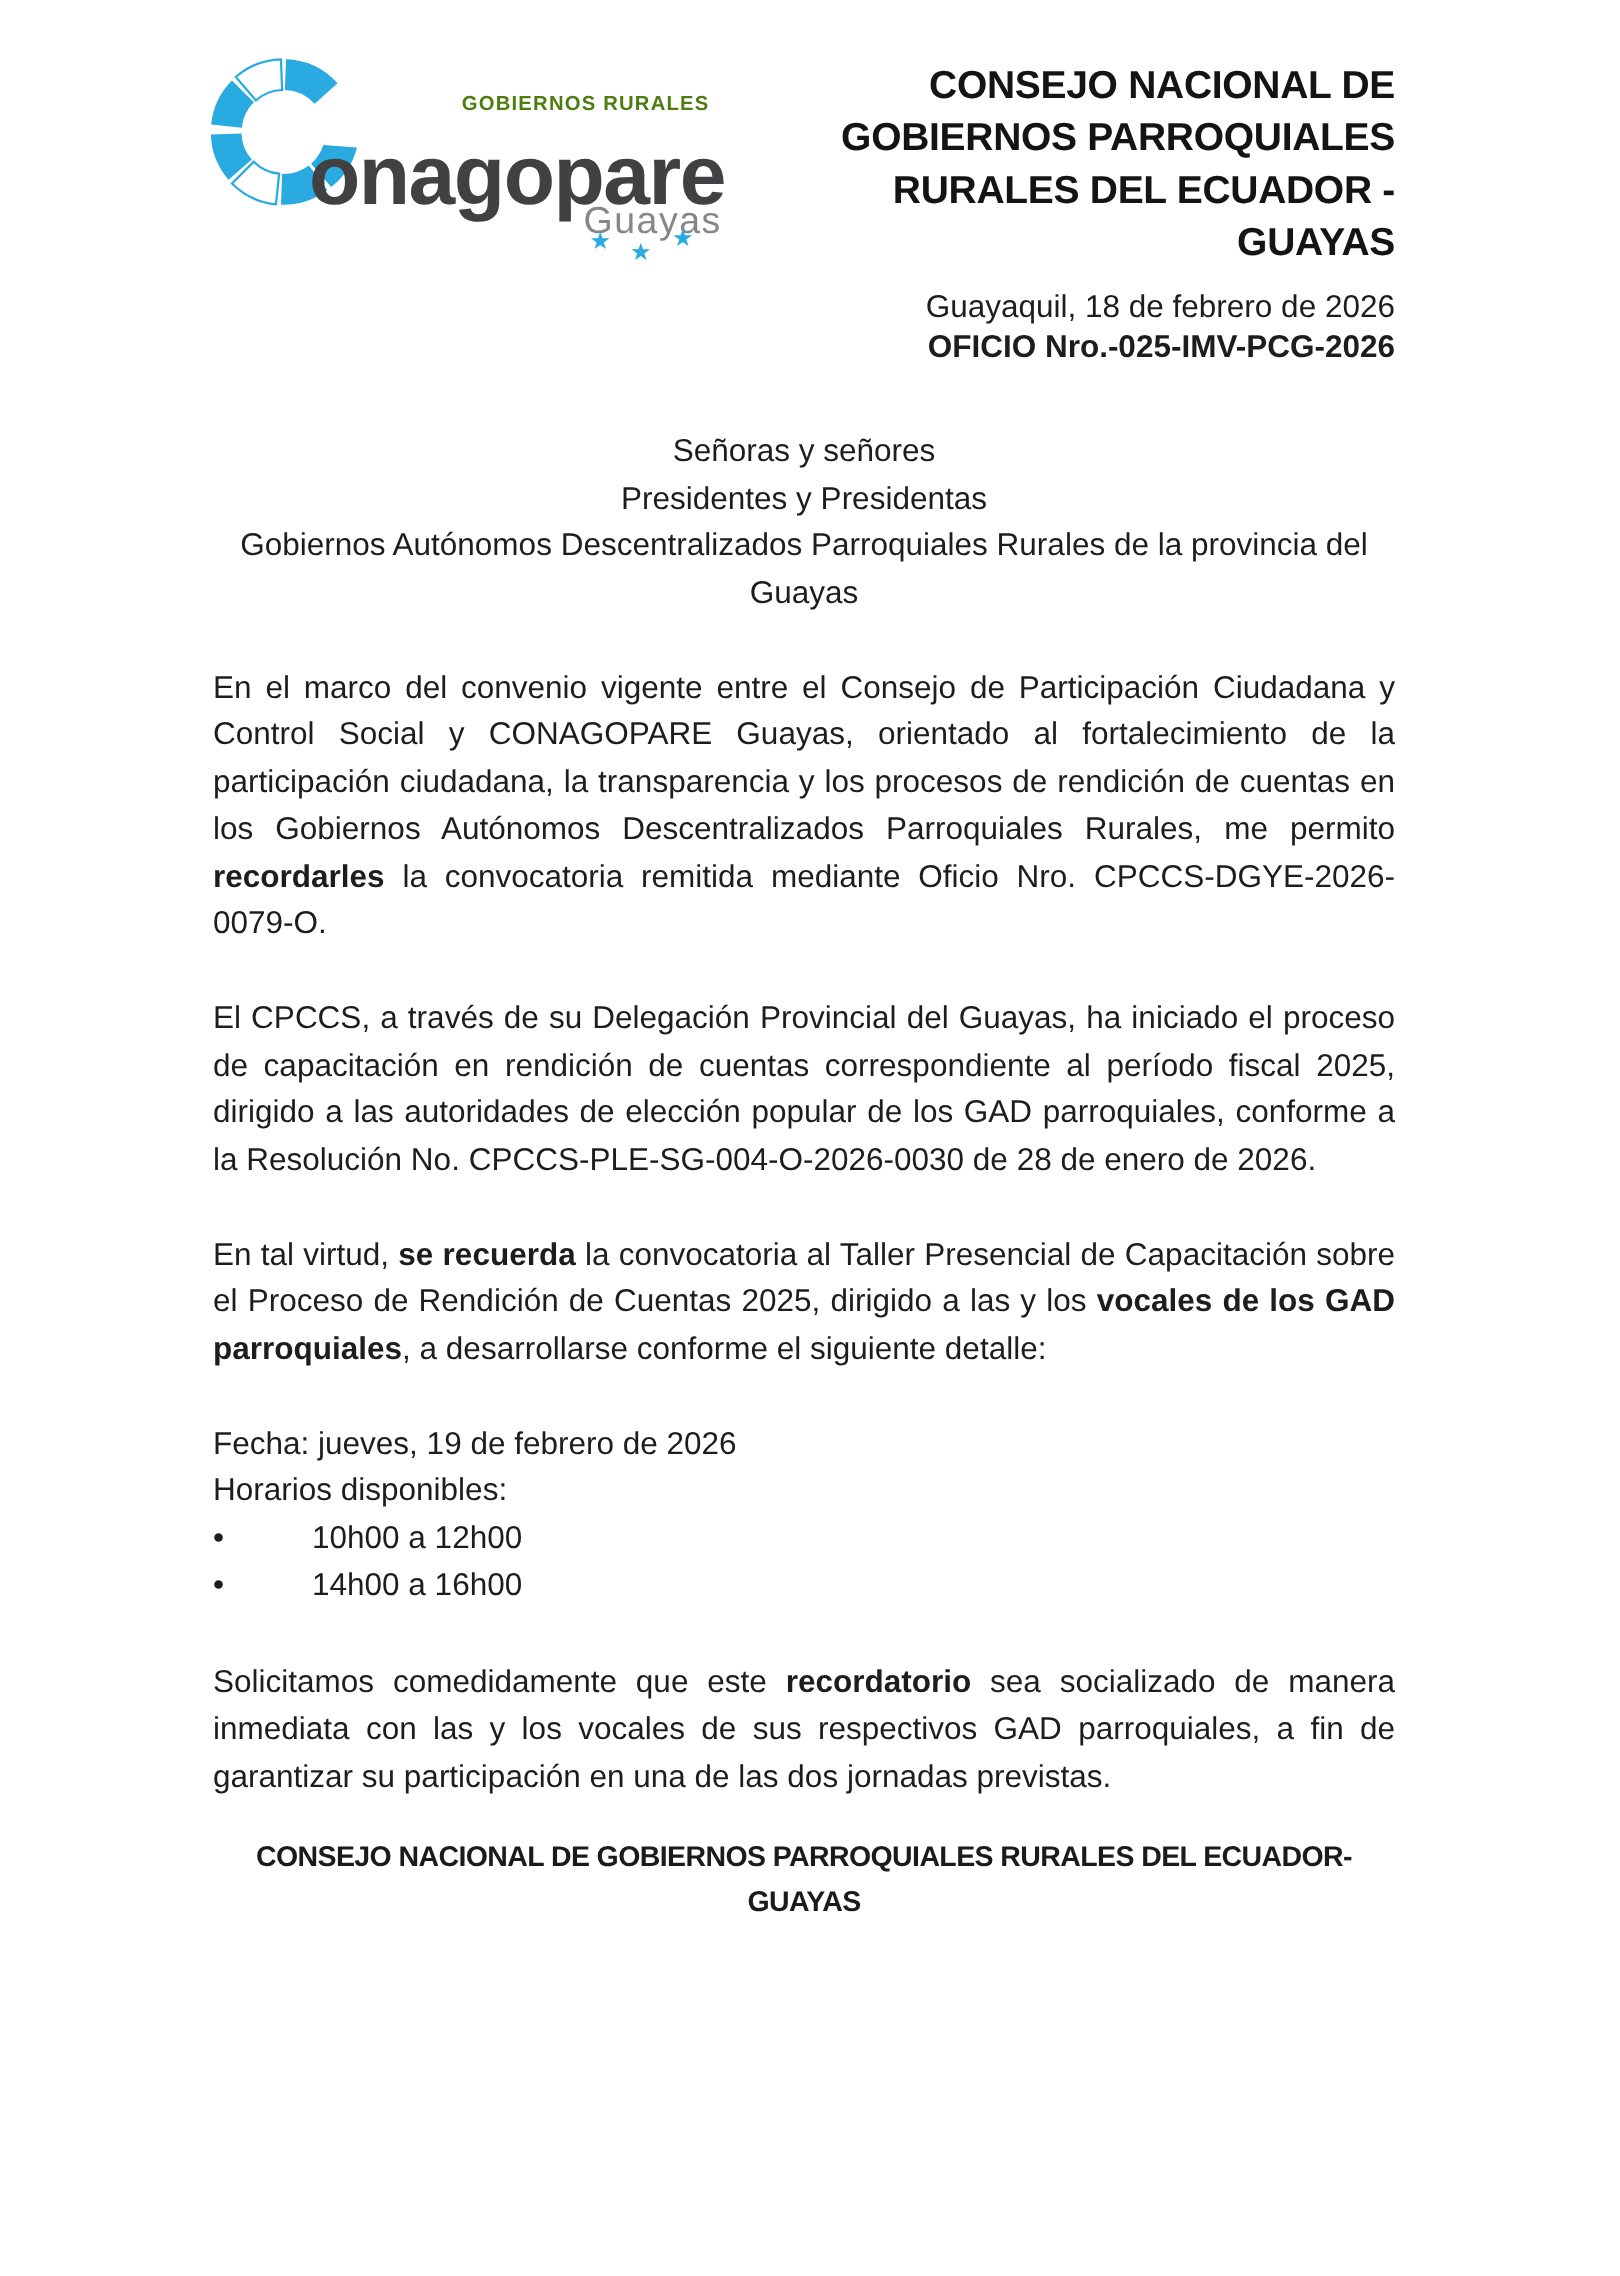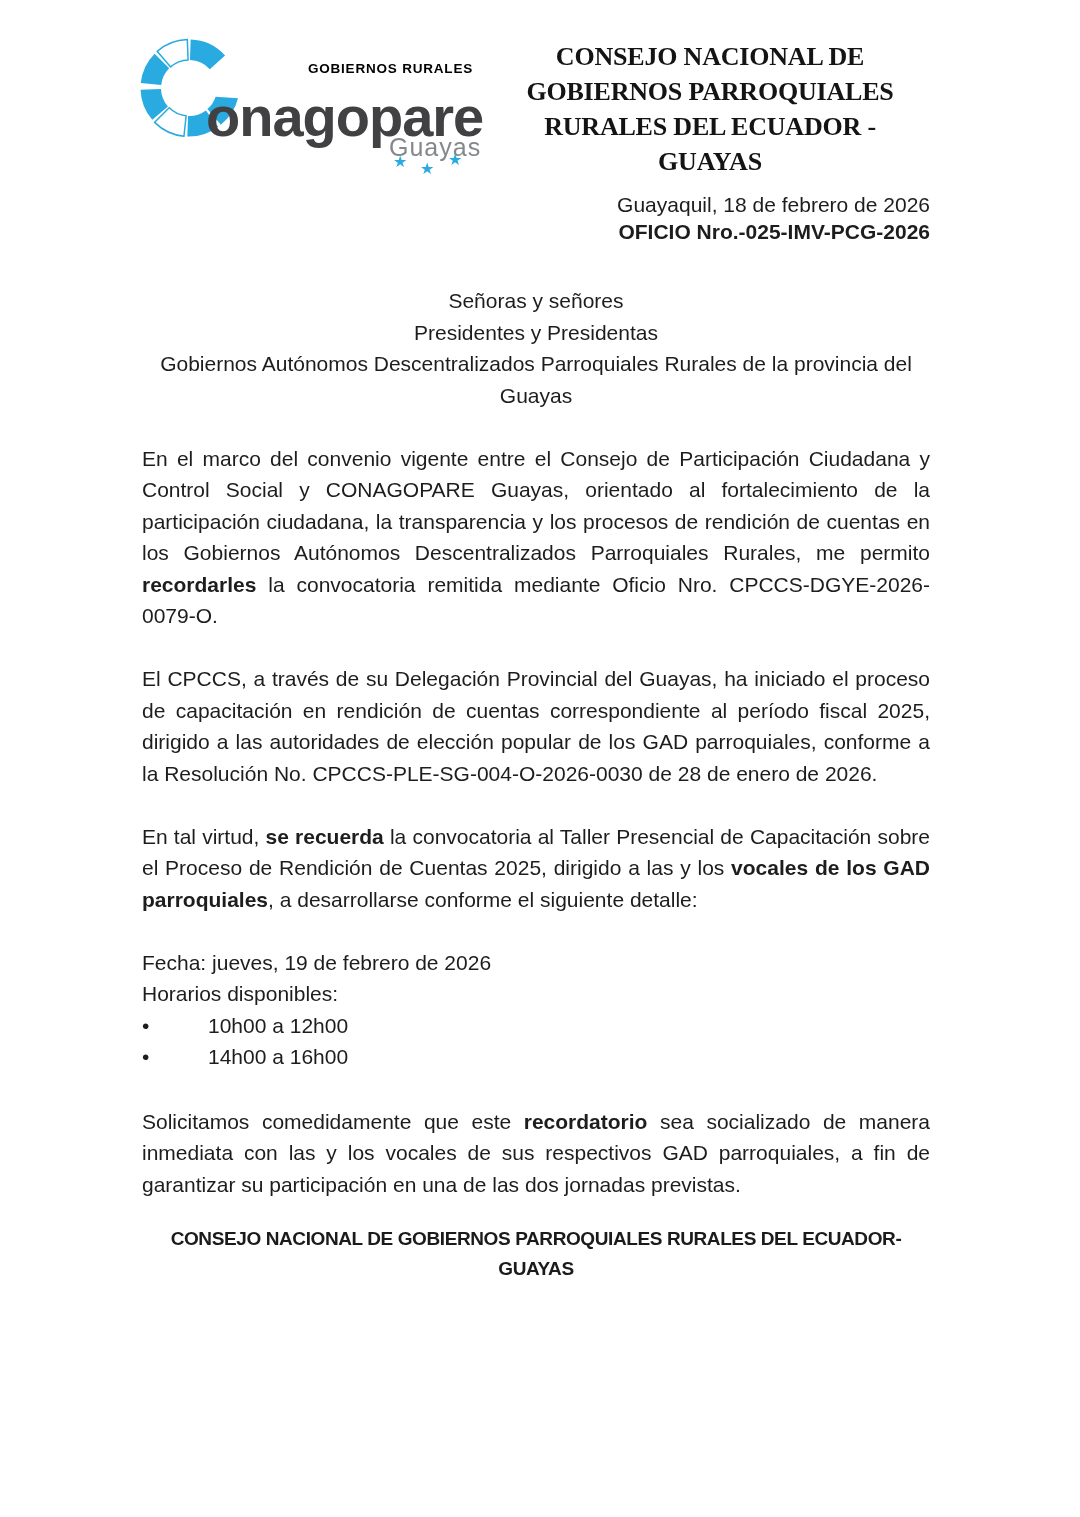--- a/index.html
+++ b/index.html
@@ -6,33 +6,33 @@
   body{width:1080px;height:1517px;overflow:hidden;
        font-family:"Liberation Sans","DejaVu Sans",sans-serif;color:#1d1d1d;}
   .page{position:relative;width:1080px;height:1517px;box-sizing:border-box;
         padding:30px 150px 0 142px;}
 
   
   .letterhead{display:flex;justify-content:space-between;align-items:flex-start;}
   .logo{position:relative;width:345px;height:142px;flex:none;margin-left:-9px;}
   .logo svg{position:absolute;left:0;top:2px;}
   .logo-tagline{position:absolute;top:31px;right:5px;font-size:13.5px;font-weight:bold;
-                color:#000000;letter-spacing:.8px;}
+                color:#4d7c0f;letter-spacing:.8px;}
   .logo-word{position:absolute;left:73px;top:62px;font-size:56px;font-weight:bold;
              color:#414042;letter-spacing:-1px;line-height:50px;}
   .logo-region{position:absolute;left:256px;top:103px;font-size:25px;color:#85878b;
                letter-spacing:1px;}
   .logo-stars{position:absolute;left:260px;top:124px;width:85px;}
   .logo-stars span{position:absolute;color:#29abe2;font-size:16px;line-height:16px;}
   .star-1{left:0;top:0;}
   .star-2{left:27px;top:7px;}
   .star-3{left:55px;top:-2px;font-size:18px;}
 
-  .org-title{width:440px;text-align:center;font-size:26px;font-weight:bold;
-             color:#141414;line-height:35px;padding-top:9px;letter-spacing:-0.2px;font-family:Liberation Serif, serif;}
+  .org-title{width:440px;text-align:right;font-size:26px;font-weight:bold;
+             color:#141414;line-height:35px;padding-top:9px;letter-spacing:-0.2px;}
 
   
   .date-block{text-align:right;margin-top:12px;font-size:21px;line-height:27px;}
   .oficio-line{font-weight:bold;}
 
   
   .letter-body{margin-top:40px;font-size:21px;line-height:31.5px;}
   .recipient div{text-align:center;}
   .para{margin:31.5px 0 0 0;text-align:justify;}
   .salutation{text-align:left;}

